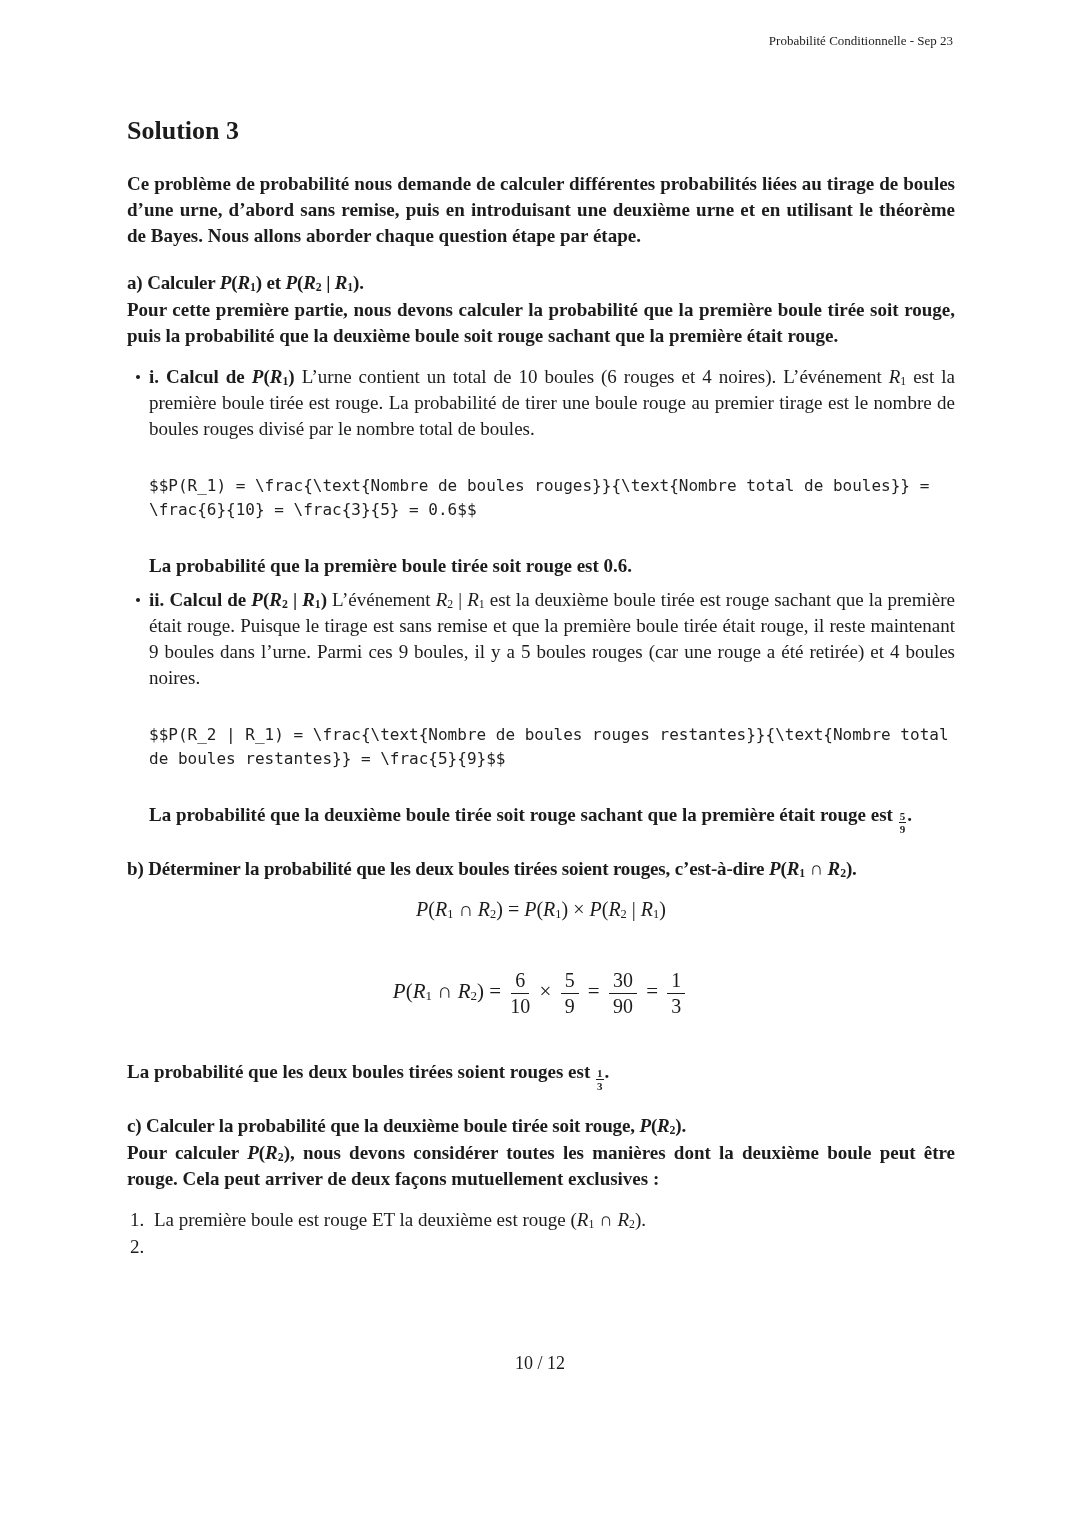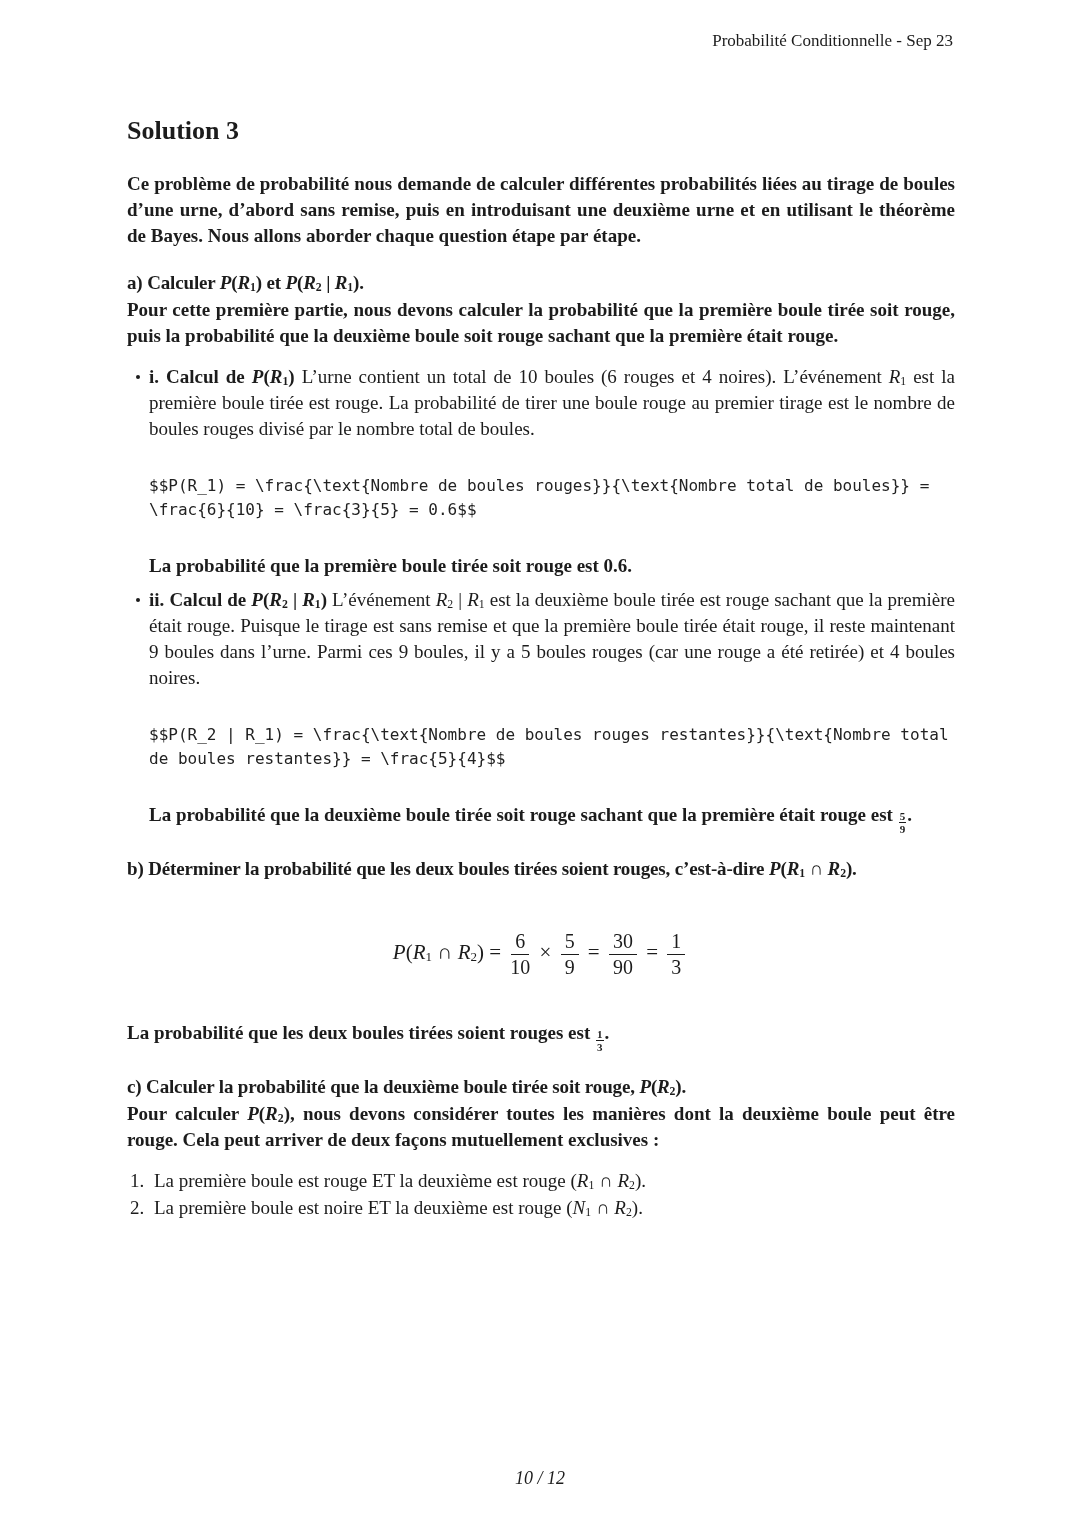--- a/index.html
+++ b/index.html
@@ -9,21 +9,21 @@
     height:1527px;
     background:#ffffff;
     color:#1c1c1c;
     font-family:"Liberation Serif", serif;
     overflow:hidden;
   }
   .page-header{
     position:absolute;
     top:31px;
     right:127px;
-    font-size:17px;
+    font-size:13px;
     line-height:20px;
     color:#1c1c1c;
     white-space:nowrap;
   }
   .content{
     position:absolute;
     left:127px;
     top:0;
     width:828px;
   }
@@ -96,25 +96,24 @@
   }
   ol.cases{list-style:none;margin:14px 0 0 0;padding:0;}
   ol.cases > li{
     position:relative;
     padding-left:27px;
     font-size:19px;line-height:27px;
   }
   ol.cases .case-num{position:absolute;left:3px;}
   .page-footer{
     position:absolute;
-    top:1468px;
+    top:1353px;
     left:0;width:100%;
     text-align:center;
     font-size:18px;
-    font-style:italic;
   }
 </style>
 </head>
 <body>
 
 <div class="page">
 
   <div class="page-header">Probabilité Conditionnelle - Sep 23</div>
 
   <div class="content">
@@ -129,30 +128,31 @@
     <ul class="bullets">
       <li>
         <span><strong>i. Calcul de <em>P</em>(<em>R</em><sub>1</sub>)</strong> L’urne contient un total de 10 boules (6 rouges et 4 noires). L’événement <em>R</em><sub>1</sub> est la première boule tirée est rouge. La probabilité de tirer une boule rouge au premier tirage est le nombre de boules rouges divisé par le nombre total de boules.</span>
         <div class="codeblock">$$P(R_1) = \frac{\text{Nombre de boules rouges}}{\text{Nombre total de boules}} =
 \frac{6}{10} = \frac{3}{5} = 0.6$$</div>
         <p class="result">La probabilité que la première boule tirée soit rouge est 0.6.</p>
       </li>
       <li>
         <span><strong>ii. Calcul de <em>P</em>(<em>R</em><sub>2</sub> | <em>R</em><sub>1</sub>)</strong> L’événement <em>R</em><sub>2</sub> | <em>R</em><sub>1</sub> est la deuxième boule tirée est rouge sachant que la première était rouge. Puisque le tirage est sans remise et que la première boule tirée était rouge, il reste maintenant 9 boules dans l’urne. Parmi ces 9 boules, il y a 5 boules rouges (car une rouge a été retirée) et 4 boules noires.</span>
         <div class="codeblock">$$P(R_2 | R_1) = \frac{\text{Nombre de boules rouges restantes}}{\text{Nombre total
-de boules restantes}} = \frac{5}{4}$$</div>
+de boules restantes}} = \frac{5}{9}$$</div>
         <p class="result">La probabilité que la deuxième boule tirée soit rouge sachant que la première était rouge est <span class="frac">
               <span class="num">5</span>
               <span class="den">9</span>
             </span>.</p>
       </li>
     </ul>
 
     <p class="heading"><strong>b) Déterminer la probabilité que les deux boules tirées soient rouges, c’est-à-dire <em>P</em>(<em>R</em><sub>1</sub> ∩ <em>R</em><sub>2</sub>).</strong></p>
 
+    <div class="formula-center"><em>P</em>(<em>R</em><sub>1</sub> ∩ <em>R</em><sub>2</sub>) = <em>P</em>(<em>R</em><sub>1</sub>) × <em>P</em>(<em>R</em><sub>2</sub> | <em>R</em><sub>1</sub>)</div>
 
 
     <div class="formula-display"><em>P</em>(<em>R</em><sub>1</sub> ∩ <em>R</em><sub>2</sub>) = <span class="dfrac">
           <span class="num">6</span>
           <span class="den">10</span>
         </span> × <span class="dfrac">
           <span class="num">5</span>
           <span class="den">9</span>
         </span> = <span class="dfrac">
           <span class="num">30</span>
@@ -170,21 +170,20 @@
     <p class="heading"><strong>c) Calculer la probabilité que la deuxième boule tirée soit rouge, <em>P</em>(<em>R</em><sub>2</sub>).</strong></p>
     <p class="after-heading">Pour calculer <em>P</em>(<em>R</em><sub>2</sub>), nous devons considérer toutes les manières dont la deuxième boule peut être rouge. Cela peut arriver de deux façons mutuellement exclusives :</p>
 
     <ol class="cases">
       <li>
         <span class="case-num">1.</span>
         <span>La première boule est rouge ET la deuxième est rouge (<em>R</em><sub>1</sub> ∩ <em>R</em><sub>2</sub>).</span>
       </li>
       <li>
         <span class="case-num">2.</span>
-        <span>La première boule est noire ET la deuxième est rouge (<em>N</em><sub>1</sub> ∩ <em>R</em><sub>2</sub>).</span>
       </li>
     </ol>
 
   </div>
 
   <div class="page-footer">10 / 12</div>
 
 </div>
 
 </body></html>

